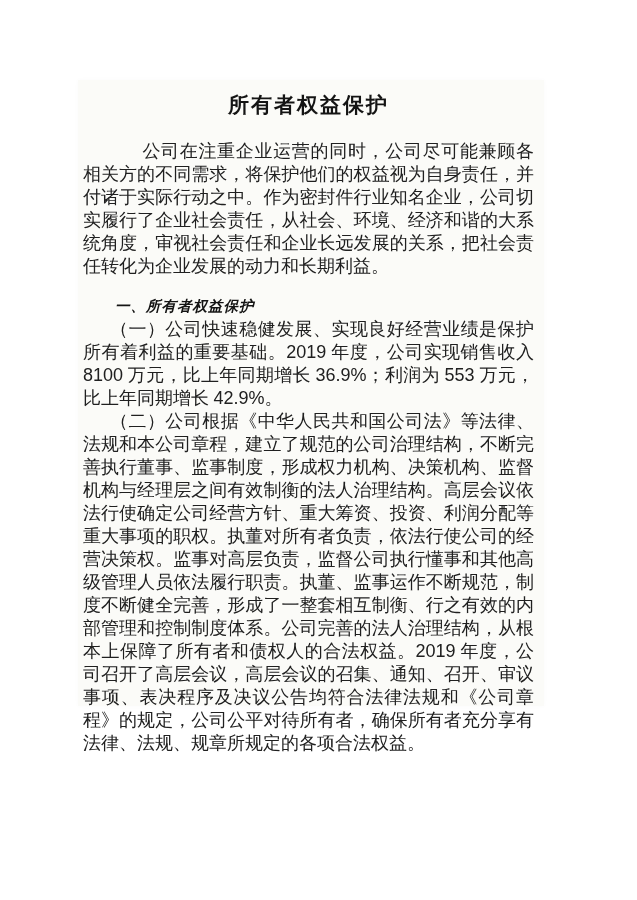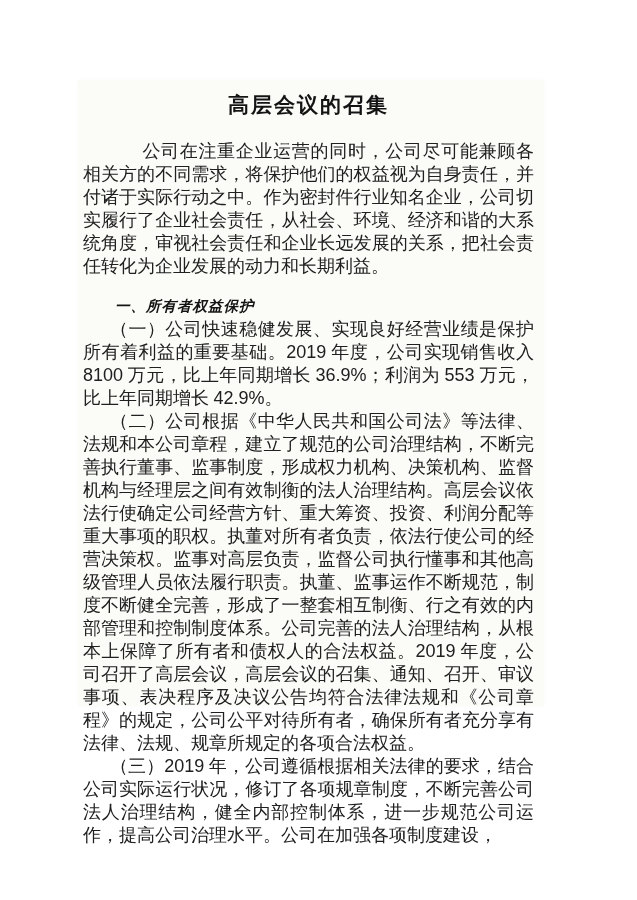--- a/index.html
+++ b/index.html
@@ -58,25 +58,24 @@
   .num {
     font-family: Liberation Sans, sans-serif;
     font-style: normal;
   }
 </style>
 </head>
 <body>
 
 <div class="canvas">
   <div class="paper">
-    <div class="doc-title">高层会议的召集</div>
+    <div class="doc-title">所有者权益保护</div>
 
     <p class="body-par intro-par">公司在注重企业运营的同时，公司尽可能兼顾各相关方的不同需求，将保护他们的权益视为自身责任，并付诸于实际行动之中。作为密封件行业知名企业，公司切实履行了企业社会责任，从社会、环境、经济和谐的大系统角度，审视社会责任和企业长远发展的关系，把社会责任转化为企业发展的动力和长期利益。</p>
 
     <h2 class="section-heading">一、所有者权益保护</h2>
 
     <p class="body-par item-par">（一）公司快速稳健发展、实现良好经营业绩是保护所有着利益的重要基础。<span class="num">2019</span> 年度，公司实现销售收入 <span class="num">8100</span> 万元，比上年同期增长 <span class="num">36.9%</span>；利润为 <span class="num">553</span> 万元，比上年同期增长 <span class="num">42.9%</span>。</p>
 
     <p class="body-par item-par">（二）公司根据《中华人民共和国公司法》等法律、法规和本公司章程，建立了规范的公司治理结构，不断完善执行董事、监事制度，形成权力机构、决策机构、监督机构与经理层之间有效制衡的法人治理结构。高层会议依法行使确定公司经营方针、重大筹资、投资、利润分配等重大事项的职权。执董对所有者负责，依法行使公司的经营决策权。监事对高层负责，监督公司执行懂事和其他高级管理人员依法履行职责。执董、监事运作不断规范，制度不断健全完善，形成了一整套相互制衡、行之有效的内部管理和控制制度体系。公司完善的法人治理结构，从根本上保障了所有者和债权人的合法权益。<span class="num">2019</span> 年度，公司召开了高层会议，高层会议的召集、通知、召开、审议事项、表决程序及决议公告均符合法律法规和《公司章程》的规定，公司公平对待所有者，确保所有者充分享有法律、法规、规章所规定的各项合法权益。</p>
 
-    <p class="body-par item-par">（三）<span class="num">2019</span> 年，公司遵循根据相关法律的要求，结合公司实际运行状况，修订了各项规章制度，不断完善公司法人治理结构，健全内部控制体系，进一步规范公司运作，提高公司治理水平。公司在加强各项制度建设，</p>
   </div>
 </div>
 
 </body></html>

